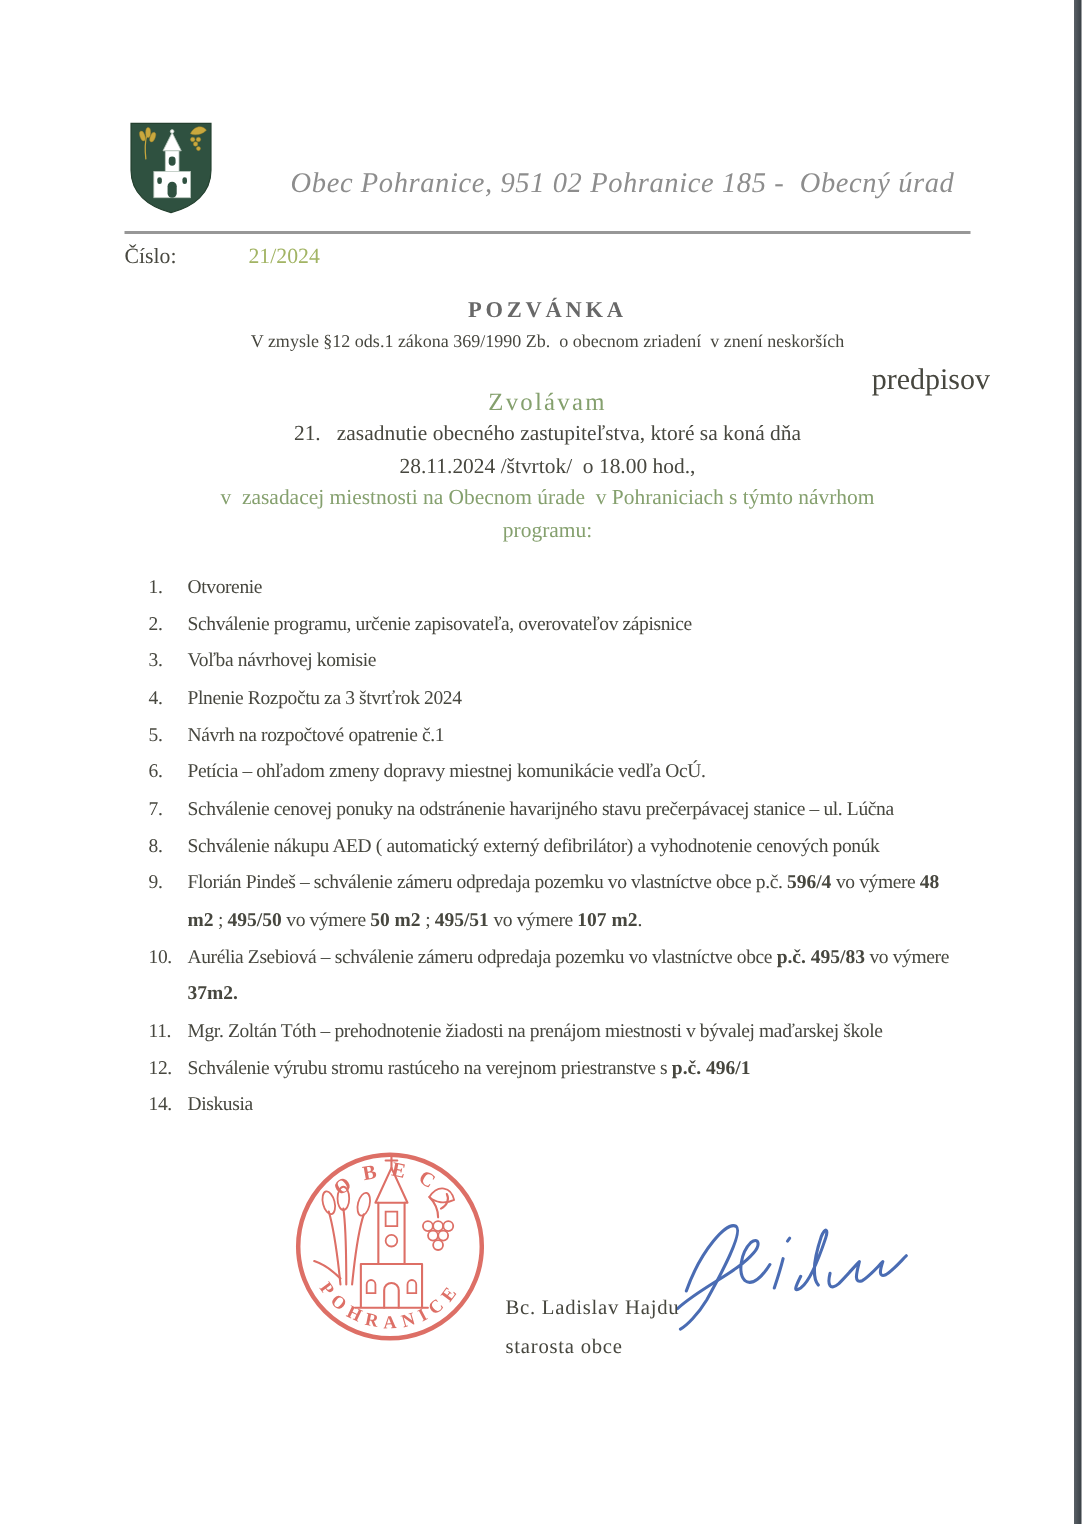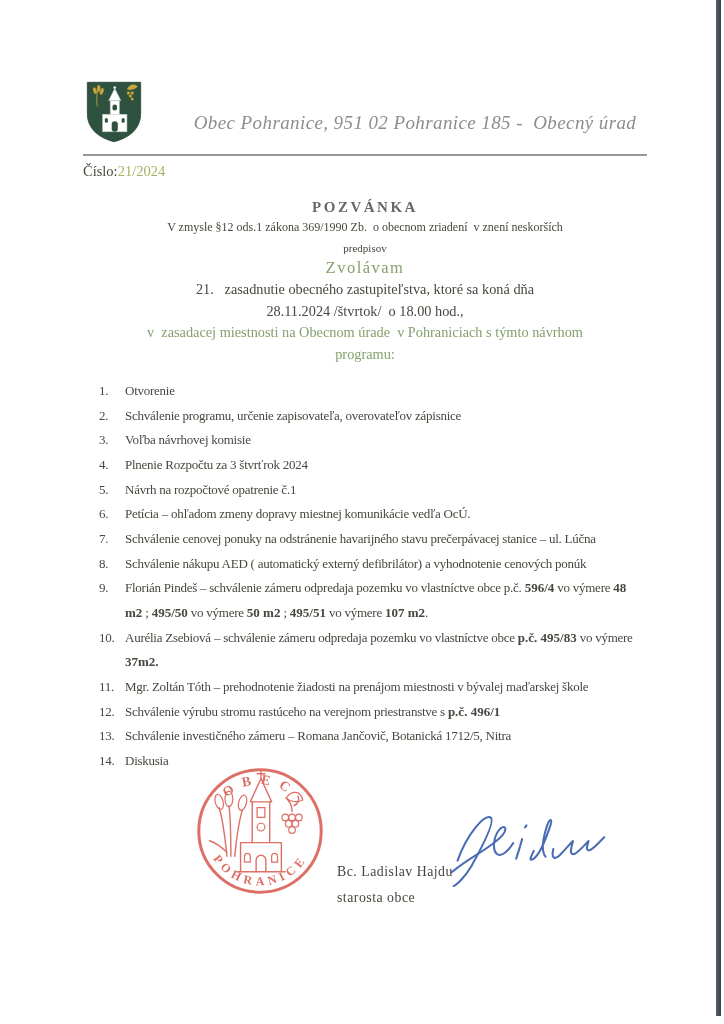--- a/index.html
+++ b/index.html
@@ -18,26 +18,26 @@
   
   .crest{position:absolute;left:80px;top:80px;width:68px;height:64px;}
   .header-title{
     position:absolute;left:150px;top:112px;width:530px;
     text-align:center;font-style:italic;font-size:19px;
     color:var(--header-gray);letter-spacing:.4px;white-space:pre;
   }
   .divider{position:absolute;left:83px;top:154px;width:564px;height:2px;background:var(--divider-gray);}
   .meta-cislo{position:absolute;left:83px;top:163px;font-size:14.5px;}
   .meta-place{position:absolute;left:340px;top:163px;font-size:14.5px;white-space:pre;}
-  .green-num{color:var(--number-green);}
+  .green-num{color:var(--number-green);margin-left:48px;}
   
   .cline{position:absolute;left:70px;width:590px;text-align:center;white-space:pre-wrap;}
   .doc-title{top:199px;font-size:15px;font-weight:bold;letter-spacing:2.5px;color:var(--title-gray);}
   .legal1{top:220px;font-size:12px;}
-  .legal2{top:242px;font-size:11px;}
+  .legal2{top:242px;font-size:20px;text-align:right;}
   .convene{top:258px;font-size:16.5px;letter-spacing:1.5px;color:var(--accent-green);}
   .sess1{top:281px;font-size:14.3px;}
   .sess2{top:303px;font-size:14.3px;}
   .venue1{top:324px;font-size:14.3px;color:var(--accent-green);}
   .venue2{top:346px;font-size:14.3px;color:var(--accent-green);}
   
   .agenda{position:absolute;left:99px;top:379px;width:545px;font-size:13px;letter-spacing:-.25px;line-height:24.65px;}
   .agenda-item{position:relative;padding-left:26px;}
   .agenda-num{position:absolute;left:0;top:0;}
   .agenda-item .bold{font-weight:bold;letter-spacing:0;text-align:right;}
@@ -114,21 +114,20 @@
       <div class="agenda-item"><span class="agenda-num">3.</span><span><span>Voľba  návrhovej  komisie</span></span></div>
       <div class="agenda-item"><span class="agenda-num">4.</span><span><span>Plnenie Rozpočtu za 3 štvrťrok 2024</span></span></div>
       <div class="agenda-item"><span class="agenda-num">5.</span><span><span>Návrh na rozpočtové opatrenie č.1</span></span></div>
       <div class="agenda-item"><span class="agenda-num">6.</span><span><span>Petícia – ohľadom zmeny dopravy miestnej komunikácie vedľa OcÚ.</span></span></div>
       <div class="agenda-item"><span class="agenda-num">7.</span><span><span>Schválenie cenovej ponuky na odstránenie havarijného stavu prečerpávacej stanice – ul. Lúčna</span></span></div>
       <div class="agenda-item"><span class="agenda-num">8.</span><span><span>Schválenie nákupu AED ( automatický externý defibrilátor) a vyhodnotenie cenových ponúk</span></span></div>
       <div class="agenda-item"><span class="agenda-num">9.</span><span><span>Florián Pindeš – schválenie zámeru odpredaja pozemku vo vlastníctve obce p.č. </span><span class="bold">596/4</span><span> vo výmere </span><span class="bold">48 m2</span><span> ; </span><span class="bold">495/50</span><span> vo výmere </span><span class="bold">50 m2</span><span> ; </span><span class="bold">495/51</span><span> vo výmere </span><span class="bold">107 m2</span><span>.</span></span></div>
       <div class="agenda-item"><span class="agenda-num">10.</span><span><span>Aurélia Zsebiová – schválenie zámeru odpredaja pozemku vo vlastníctve obce </span><span class="bold">p.č. 495/83</span><span> vo výmere </span><span class="bold">37m2.</span></span></div>
       <div class="agenda-item"><span class="agenda-num">11.</span><span><span>Mgr. Zoltán Tóth – prehodnotenie žiadosti  na prenájom  miestnosti v bývalej maďarskej škole</span></span></div>
       <div class="agenda-item"><span class="agenda-num">12.</span><span><span>Schválenie výrubu stromu rastúceho na verejnom priestranstve s </span><span class="bold">p.č. 496/1</span></span></div>
-      <div class="agenda-item"><span class="agenda-num">13.</span><span><span>Schválenie investičného  zámeru – Romana Jančovič, Botanická 1712/5, Nitra</span></span></div>
       <div class="agenda-item"><span class="agenda-num">14.</span><span><span>Diskusia</span></span></div>
     </div>
 
   <svg class="stamp" viewBox="0 0 140 140" aria-hidden="true">
     <circle class="ring" cx="70" cy="70" r="63"></circle>
     <defs>
       <path id="arcTop" d="M 22,70 A 48,48 0 0 1 118,70"></path>
       <path id="arcBottom" d="M 14,70 A 56,56 0 0 0 126,70"></path>
     </defs>
     <text font-size="14" letter-spacing="9"><textPath href="#arcTop" startOffset="50%" text-anchor="middle">OBEC</textPath></text>

